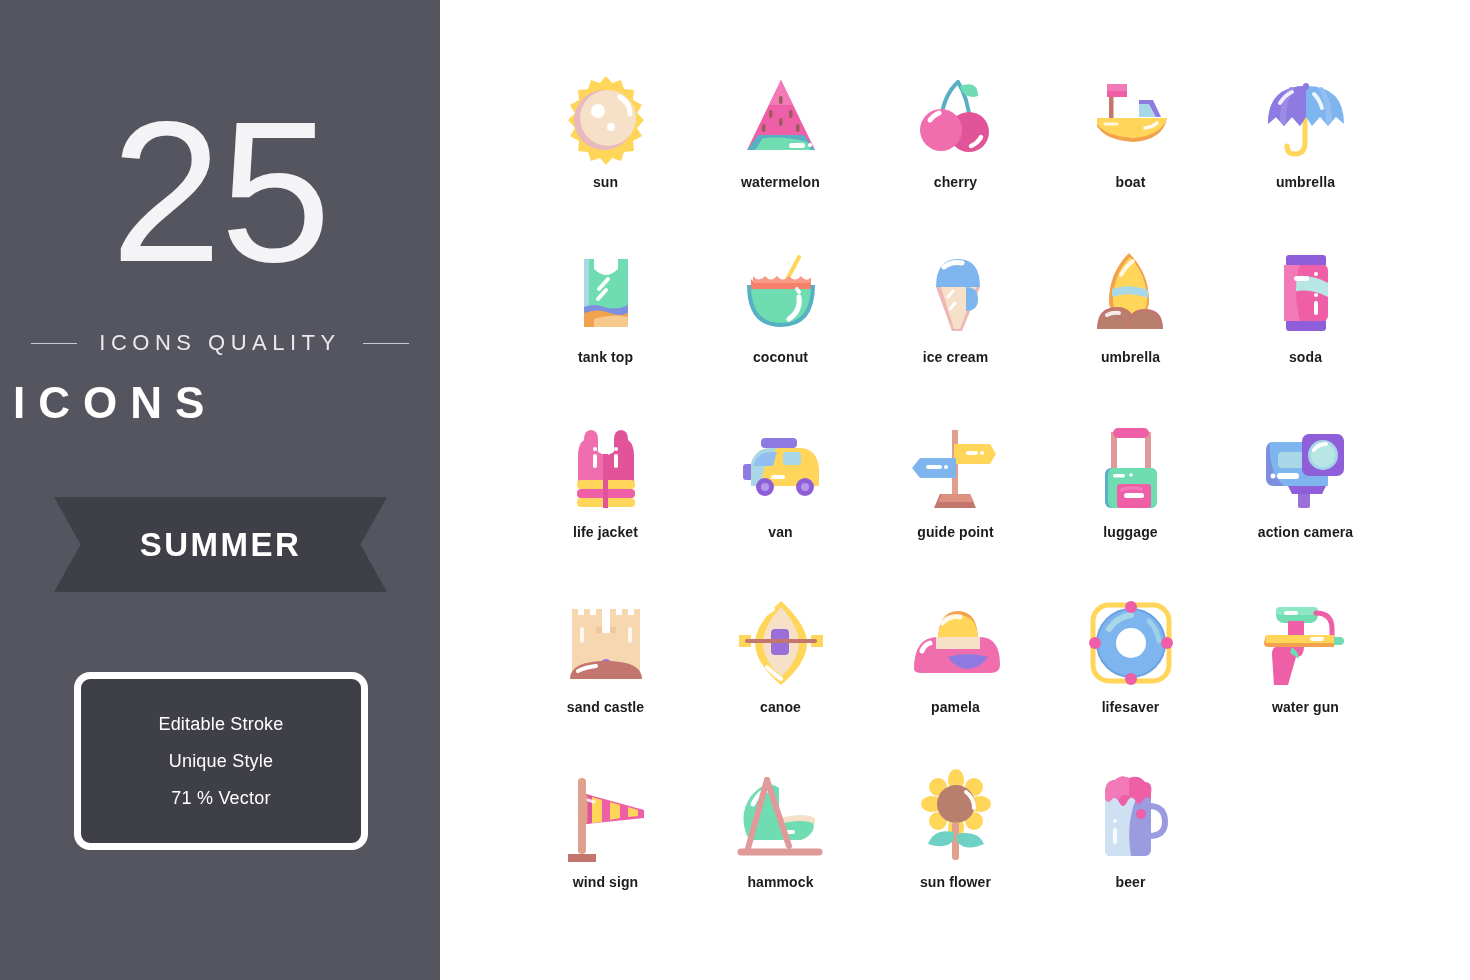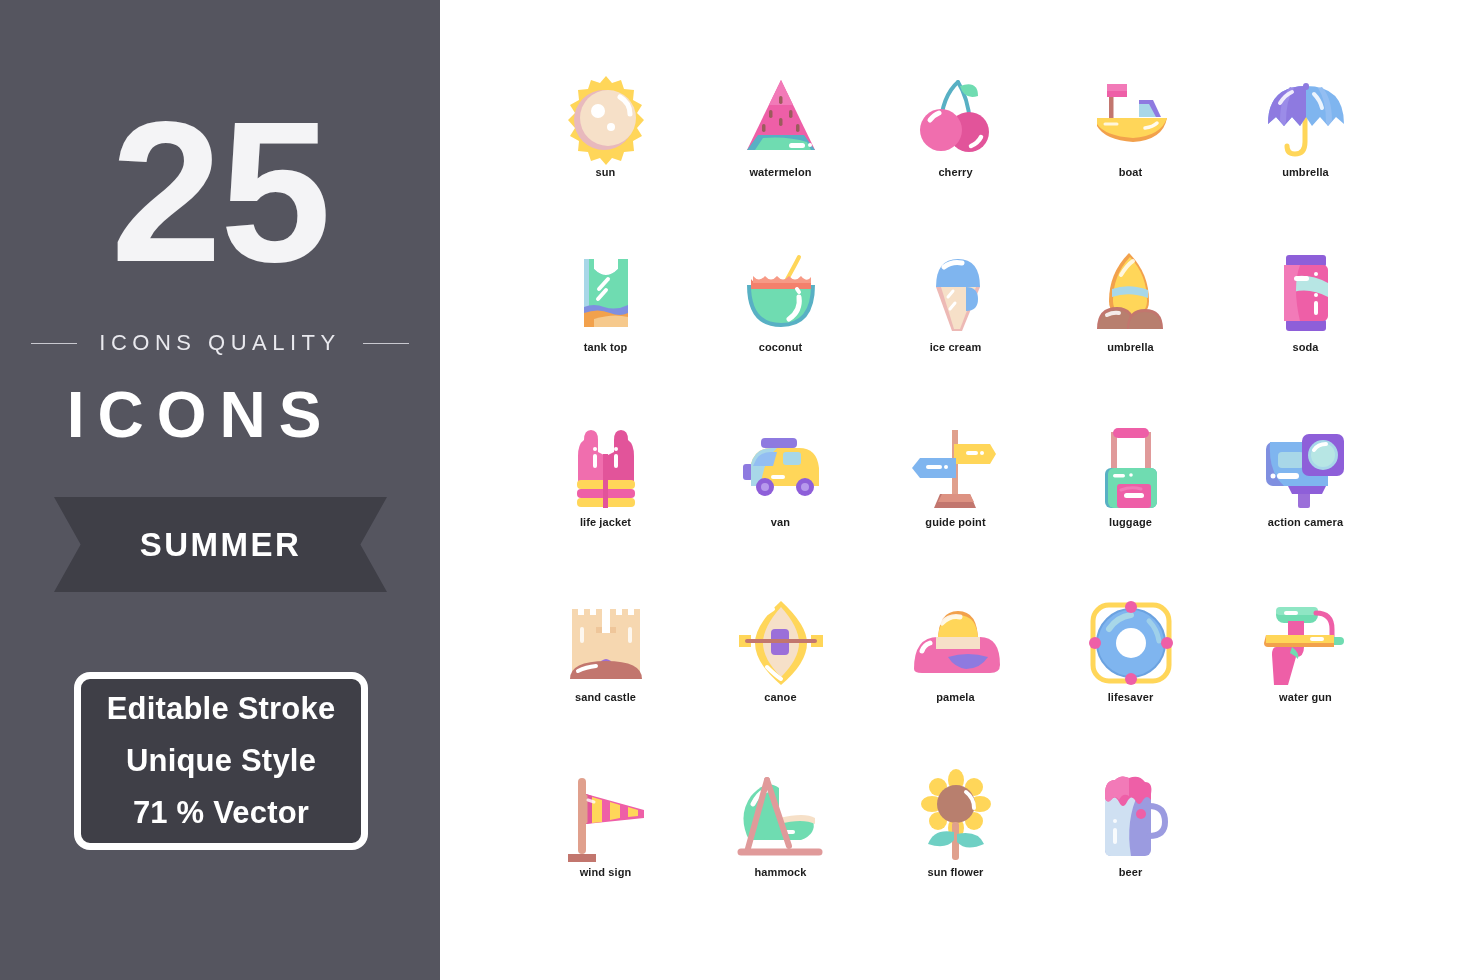--- a/index.html
+++ b/index.html
@@ -30,21 +30,21 @@
   }
 
   .count-number {
     position: absolute;
     top: 92px;
     left: 0;
     width: 440px;
     text-align: center;
     font-size: 200px;
     line-height: 200px;
-    font-weight: 700;
+    font-weight: 400;
     color: #f4f4f6;
     letter-spacing: -2px;
     font-family: "Liberation Sans", sans-serif;
   }
 
   .hq-row {
     position: absolute;
     top: 330px;
     left: 0;
     width: 440px;
@@ -64,22 +64,22 @@
     color: #e9e9ee;
     font-weight: 300;
     white-space: nowrap;
   }
 
   .icons-word {
     position: absolute;
     top: 378px;
     left: 0;
     width: 388px;
-    text-align: center;
-    font-size: 64px;
+    text-align: left;
+    font-size: 44px;
     font-weight: 700;
     letter-spacing: 13px;
     color: #ffffff;
     text-indent: 13px;
   }
 
   
   .ribbon {
     position: absolute;
     top: 497px;
@@ -110,22 +110,22 @@
     background: #3f3f47;
     border: 7px solid #ffffff;
     border-radius: 16px;
     display: flex;
     flex-direction: column;
     align-items: center;
     justify-content: center;
     gap: 16px;
   }
   .info-line {
-    font-size: 31px;
-    font-weight: 700;
+    font-size: 18px;
+    font-weight: 400;
     color: #ffffff;
     letter-spacing: 0.2px;
   }
 
   
   .grid-panel {
     flex: 1 1 auto;
     height: 980px;
     background: #ffffff;
     position: relative;
@@ -156,21 +156,22 @@
     width: 96px;
     height: 96px;
     display: flex;
     align-items: center;
     justify-content: center;
     margin-top: 10px;
   }
   .art svg { display: block; overflow: visible; }
 
   .cell-label {
-    font-size: 11px;
+    margin-top: 8px;
+    font-size: 14px;
     font-weight: 700;
     color: #1c1c1c;
     text-align: center;
     letter-spacing: 0.1px;
     font-family: "Liberation Sans", sans-serif;
   }
 </style>
 </head>
 <body>
 

